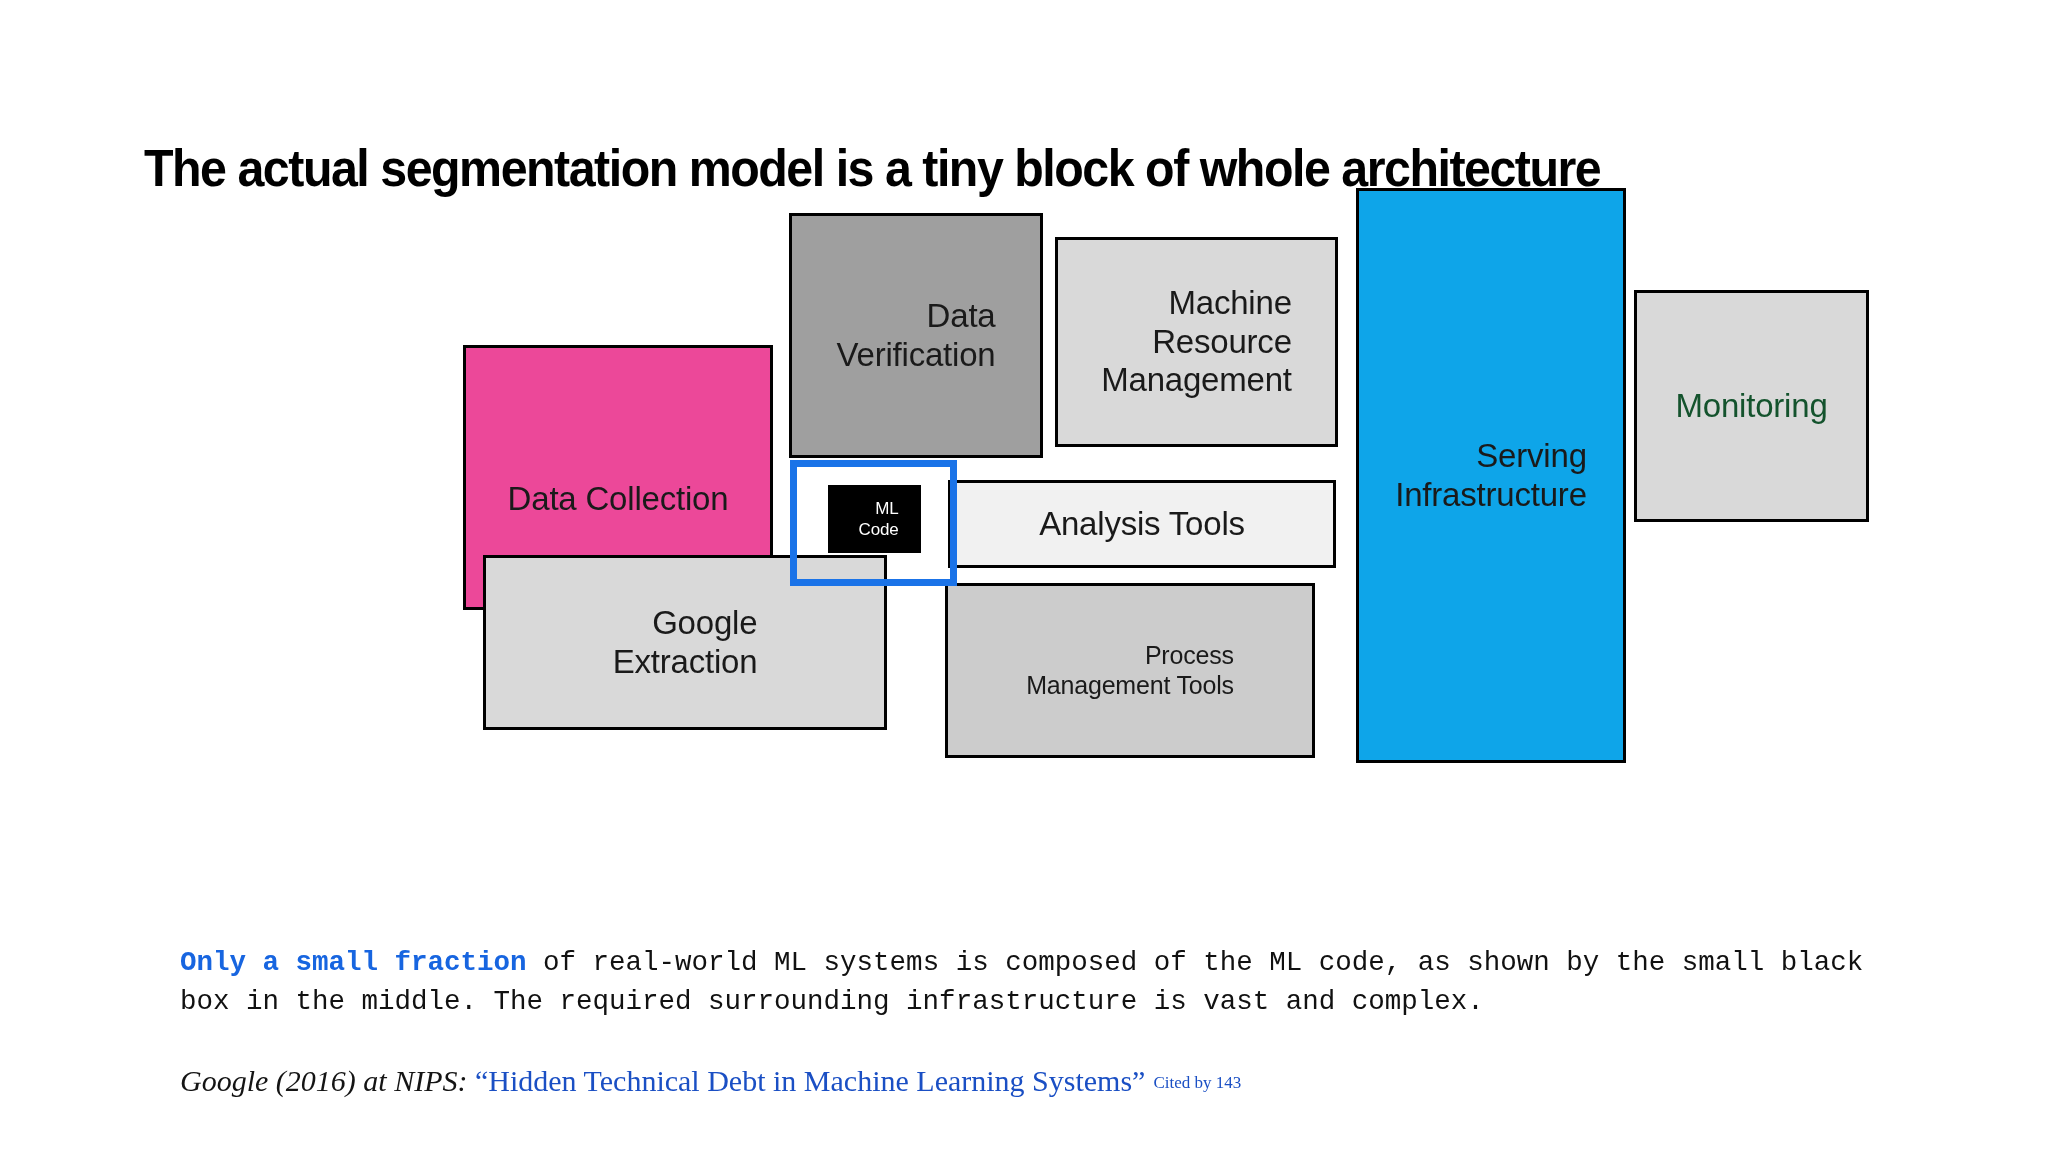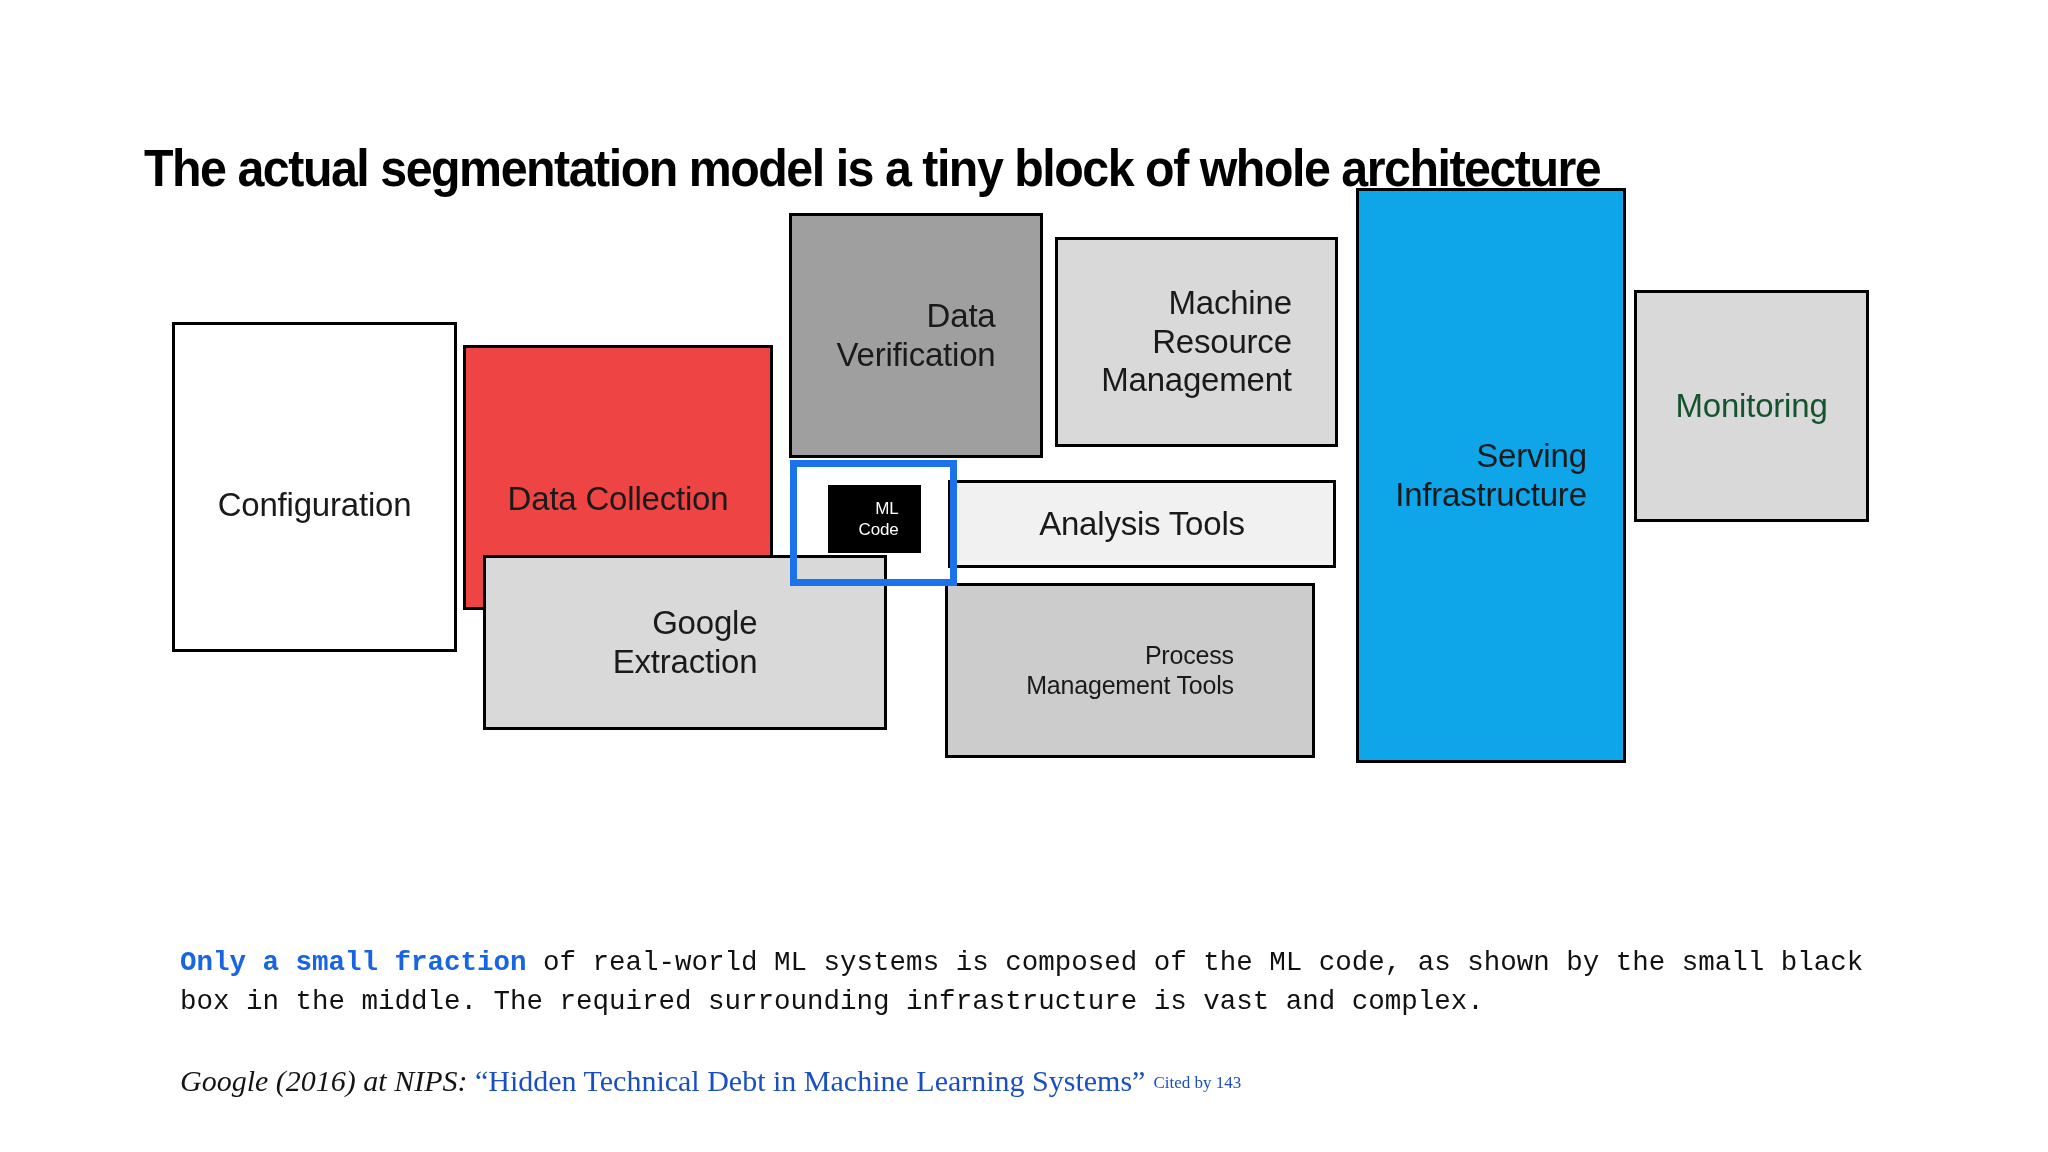--- a/index.html
+++ b/index.html
@@ -209,25 +209,22 @@
 </style>
 </head>
 <body>
 
 <div id="slide">
 
   <h1 id="slide-title">The actual segmentation model is a tiny block of whole architecture</h1>
 
   <div id="diagram">
 
-    <div class="node" id="node-configuration" style="background: rgb(255, 255, 255); color: rgb(26, 26, 26);">
-      <span class="node-label">Configuration</span>
-    </div>
-
-    <div class="node" id="node-data-collection" style="background: #ef4444; color: rgb(26, 26, 26);">
+
+    <div class="node" id="node-data-collection" style="background: #ec4899; color: rgb(26, 26, 26);">
       <span class="node-label">Data Collection</span>
     </div>
 
     <div class="node" id="node-data-verification" style="background: rgb(159, 159, 159); color: rgb(26, 26, 26);">
       <span class="node-label">Data
 Verification</span>
     </div>
 
     <div class="node" id="node-machine-resource-management" style="background: rgb(217, 217, 217); color: rgb(26, 26, 26);">
       <span class="node-label">Machine

